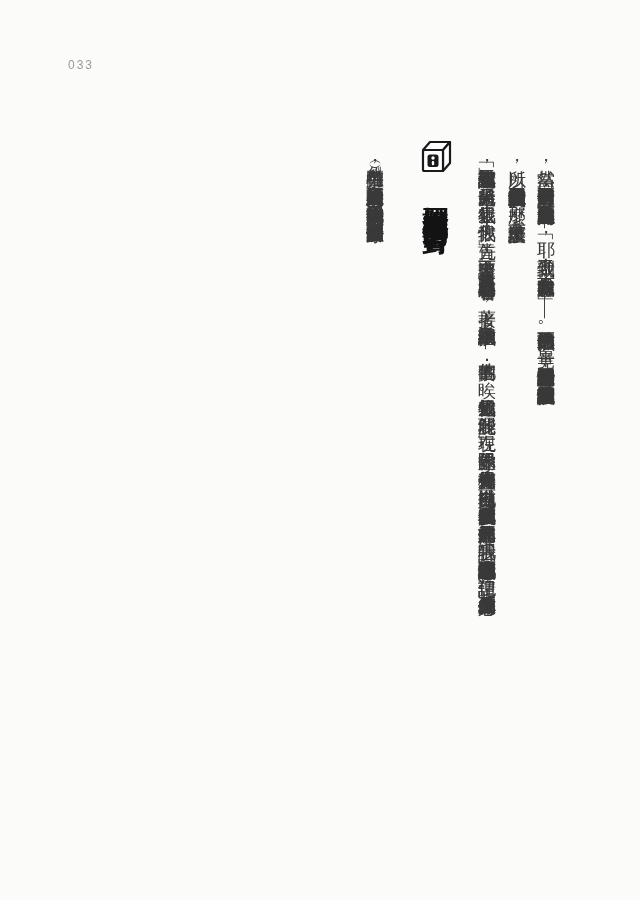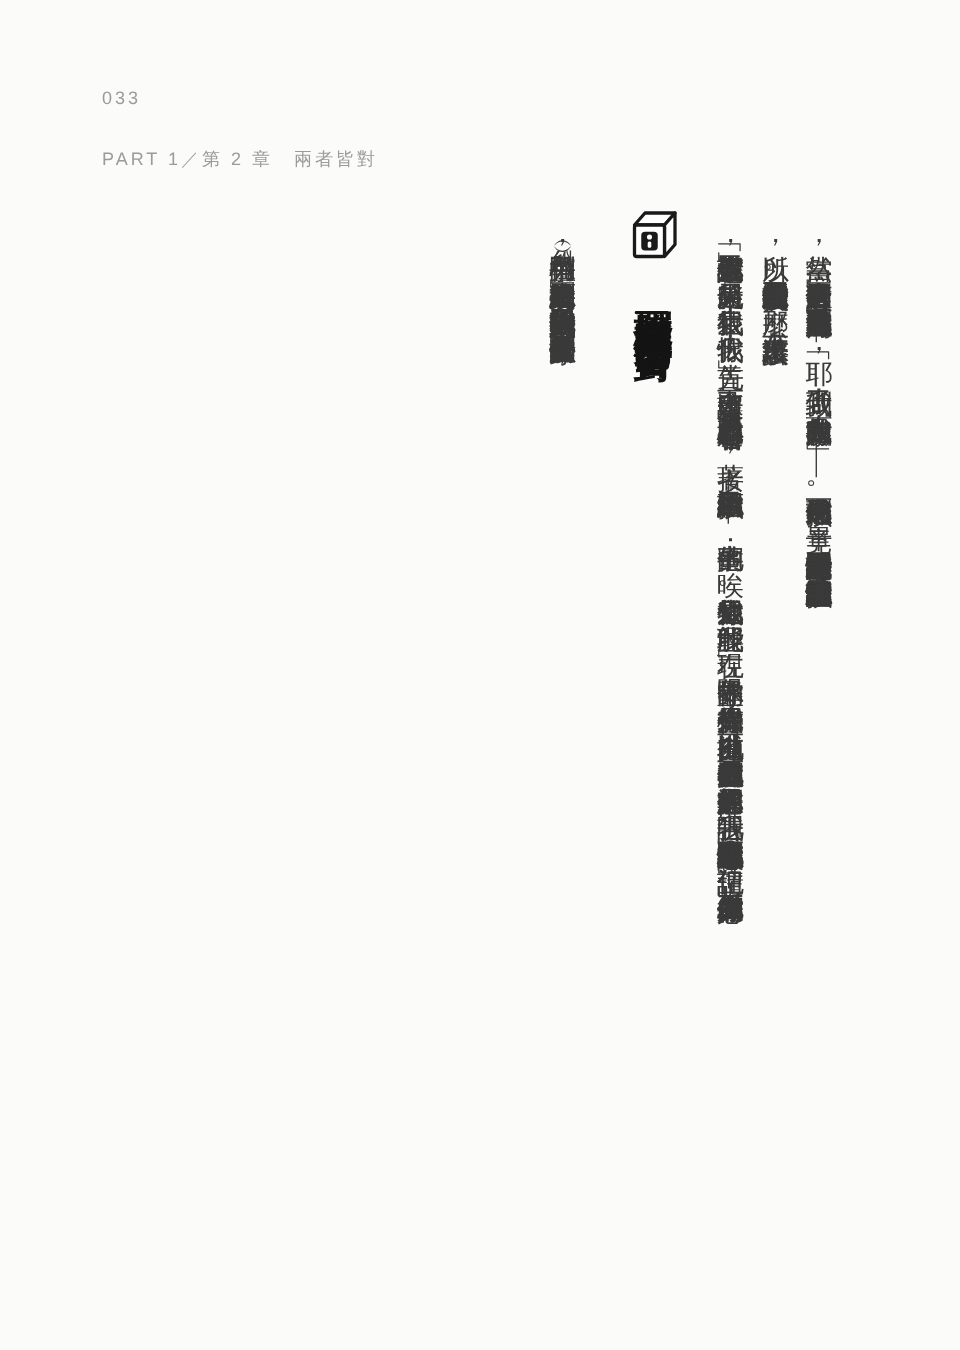--- a/index.html
+++ b/index.html
@@ -21,21 +21,20 @@
     position: absolute;
     top: 58px;
     left: 68px;
     display: flex;
     align-items: baseline;
     gap: 26px;
     color: #9b9b9b;
     font-family: "Liberation Sans", "DejaVu Sans", sans-serif;
     font-size: 12px;
     letter-spacing: 2px;
-    flex-direction: column;
   }
 
   
   .vtext {
     position: absolute;
     top: 138px;
     right: 80px;
     height: 700px;
     writing-mode: vertical-rl;
     font-size: 18px;
@@ -68,21 +67,20 @@
     height: 40px;
     margin-bottom: 8px;
   }
   .heading-icon svg { display: block; }
 </style>
 </head>
 <body>
 
 <header class="running-header">
   <span>033</span>
-  <span>PART 1／第 2 章　兩者皆對</span>
 </header>
 
 <main class="vtext">
   <div id="paragraphs-before">
       <p class="para indent"><span>當然，這裡還有一個「兩者皆對」的例子：你可以為自己的「兩者皆成立」方法感到高興——「耶，我做到了！我是教養方面的贏家！」——而你的孩子仍然感到難過。畢竟，這些不是能立即解決問題或緩和情勢的神奇話語，但它們是能幫助你承認孩子的人性並建立具有長期利益連結的話語。</span></p>
       <p class="para indent"><span>所以，父母的好教養並不總是能帶來孩子的優良行為作回報。那麼，接下來該怎麼辦？</span></p>
       <p class="para indent"><span>假設你說了「你有權生氣」這句話，兒子就尖叫起來，「我很生氣！我恨你！」首先，讓自己安定下來，內心肯定自己的觀點</span><span class="small-note">（我知道我做了正確的決定，我相信自己）</span><span>。接著，繼續承認孩子的觀點——他的事實：「唉，我知道你很生氣。我能理解。」現在，堅守你的界限。如果你覺得有機會，可以自由地補充。「我們還有很多其他的電影可以看，如果你想選擇其中的一部，告訴我吧。」或者「我想知道今晚還有沒有其他事情可以讓我們感到開心？」但請記住，你已經為你們兩個人做了必要的工作。</span></p>
     </div>
 
   <h2 class="section-heading">

